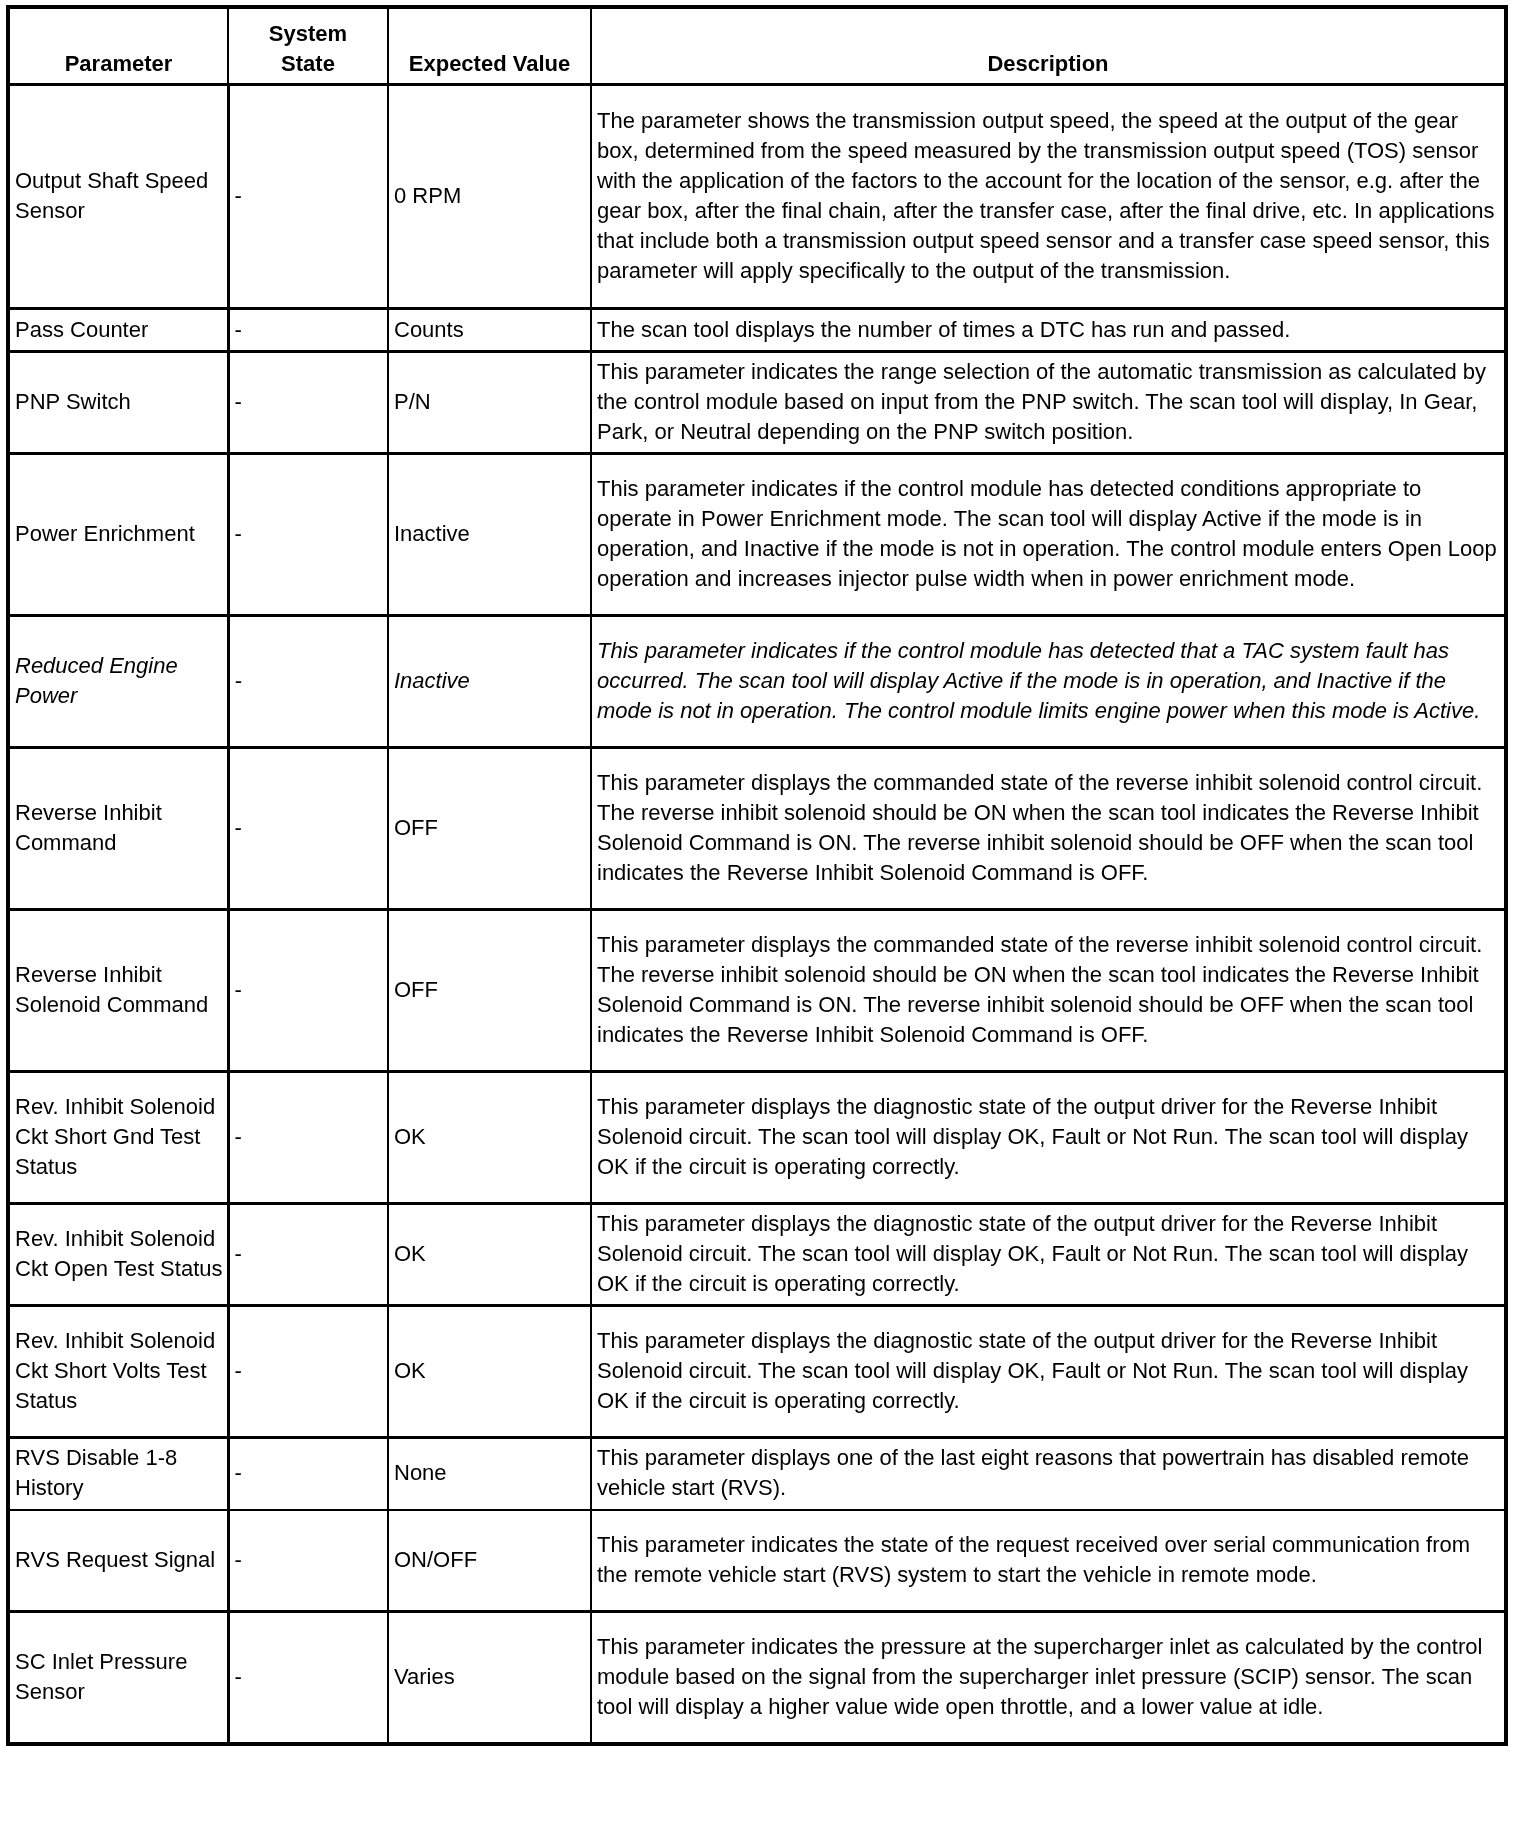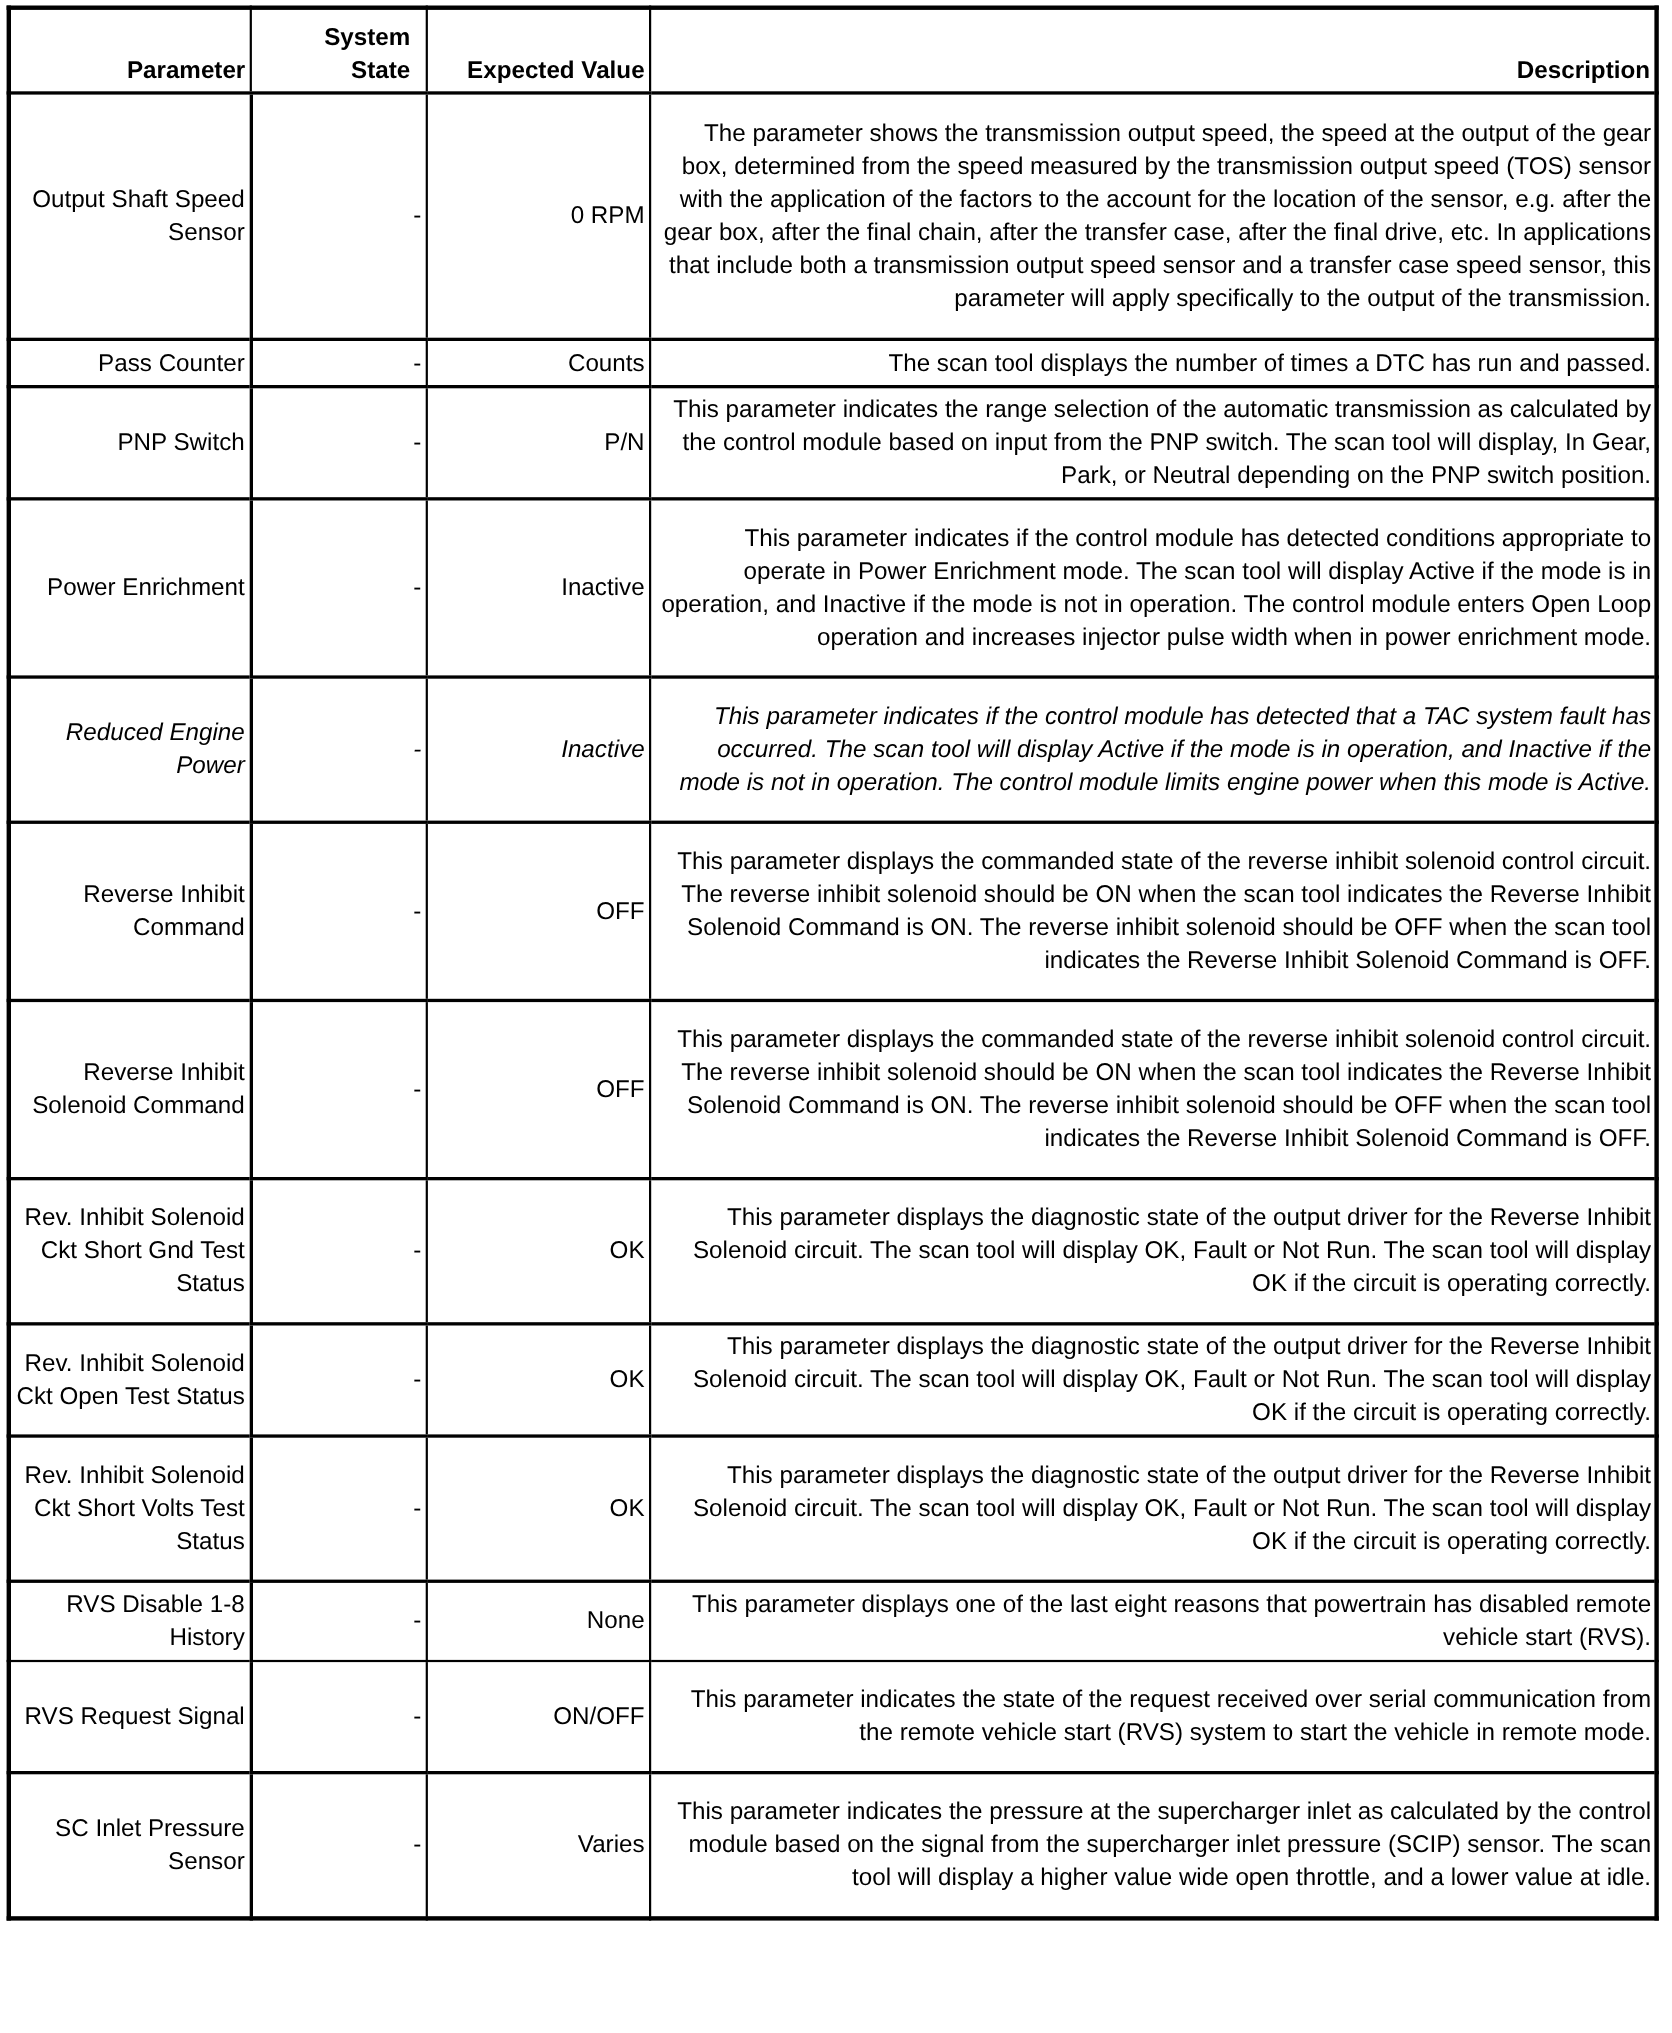--- a/index.html
+++ b/index.html
@@ -17,36 +17,36 @@
     line-height: 30px;
     color: #000;
     border: 4px solid #000;
   }
   col.c1 { width: 220px; }
   col.c2 { width: 160px; }
   col.c3 { width: 203px; }
   col.c4 { width: auto; }
   th {
     font-weight: bold;
-    text-align: right;
+    text-align: center;
     vertical-align: bottom;
     padding: 2px 4px 4px 4px;
     border-left: 2px solid #000;
     border-right: 2px solid #000;
     border-bottom: 3px solid #000;
     height: 68px;
   }
   td {
     vertical-align: middle;
     padding: 2px 4px 3px 5px;
     border-left: 3px solid #000;
     border-right: 2px solid #000;
     border-top: 2px solid #000;
     border-bottom: 2px solid #000;
-    text-align: right;
+    text-align: left;
   }
   td.desc { padding-left: 5px; padding-right: 3px; border-left: 1px solid #000; }
   td.state, td.value { border-left: 1px solid #000; }
   td.state { border-left: 3px solid #000; }
   tr.r-thick td { border-top: 3px solid #000; }
 </style>
 </head>
 <body>
 
 <div class="page">

